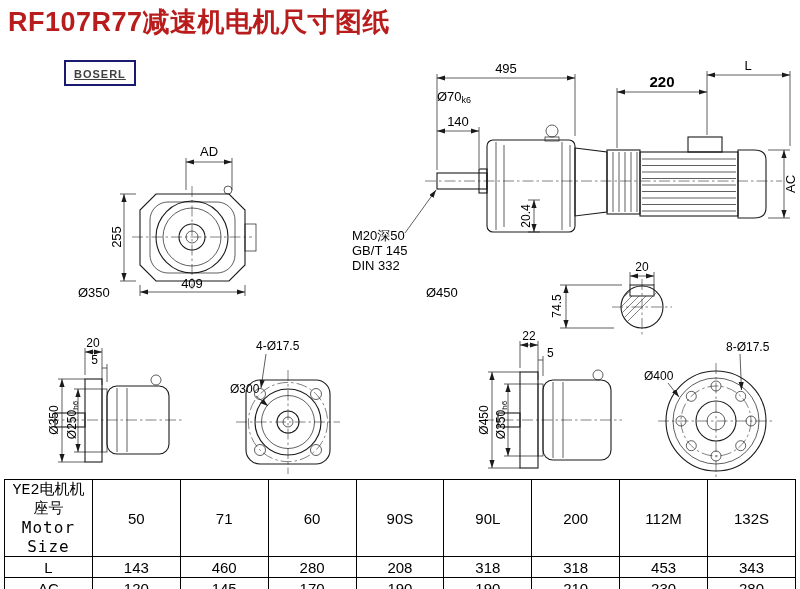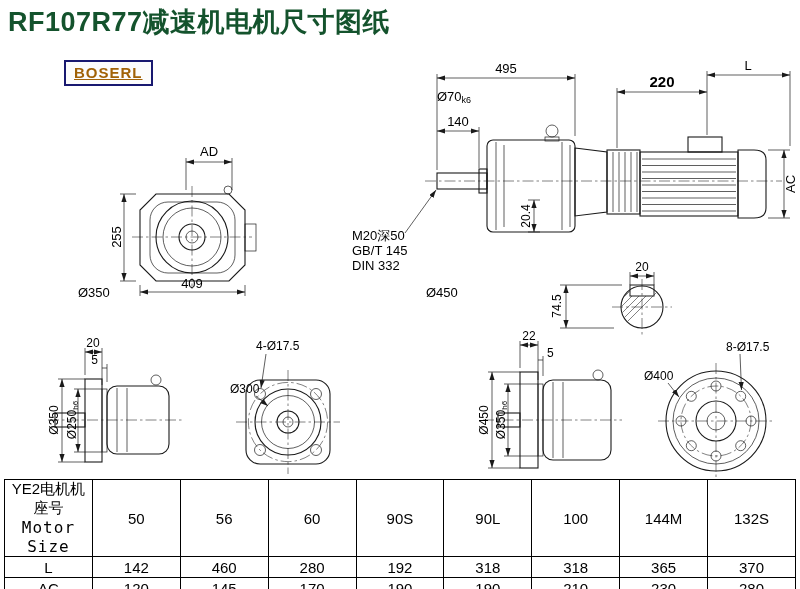--- a/index.html
+++ b/index.html
@@ -1,40 +1,40 @@
 <!DOCTYPE html>
 <html><head>
 <meta charset="utf-8">
 <style>
   * { margin:0; padding:0; box-sizing:border-box; }
   html,body { width:800px; height:589px; background:#ffffff; position:relative;
               font-family:"Liberation Sans", sans-serif; overflow:hidden; }
   .title { position:absolute; left:8px; top:4px; font-size:27px; font-weight:bold;
-           color:#14532d; letter-spacing:0.5px; white-space:nowrap; }
+           color:#b91c1c; letter-spacing:0.5px; white-space:nowrap; }
   .logo { position:absolute; left:64px; top:60px; border:2px solid #191970;
           padding:0 8px; height:26px; line-height:22px; background:#fcfcfc; }
-  .logo span { color:#a16207; font-weight:bold; font-size:15px;
+  .logo span { color:#404040; font-weight:bold; font-size:11px;
                text-decoration:underline; letter-spacing:1px; }
   svg.draw { position:absolute; left:0; top:0; }
   .ol  { fill:none; stroke:#1a1a1a; stroke-width:1.1; }
   .thin{ stroke-width:0.7; }
   .dim { fill:none; stroke:#1a1a1a; stroke-width:0.7; }
   .cl  { fill:none; stroke:#1a1a1a; stroke-width:0.55; stroke-dasharray:11 3 2.5 3; }
   .ht  { stroke:#1a1a1a; stroke-width:0.55; }
   .fw  { fill:#ffffff; stroke:#1a1a1a; stroke-width:1; }
   text.dt  { font-family:"Liberation Sans", sans-serif; font-size:13px; fill:#000; }
   text.sm  { font-size:12px; }
   text.dtb { font-weight:bold; font-size:15px; }
   .spec-table { position:absolute; left:4px; top:479px; width:792px;
                 border-collapse:collapse; table-layout:fixed; background:#fff; }
   .spec-table td { border:1px solid #000; text-align:center; vertical-align:middle;
                    font-size:15px; color:#000; padding:0; }
   .spec-table .hrow td { height:42px; }
   .spec-table .drow td { height:21px; }
-  .hcell-cn { font-size:15px; }
+  .hcell-cn { font-size:15px;font-family:Liberation Mono, monospace; }
   .hcell-en { font-family:"DejaVu Sans Mono", monospace; font-size:16px; letter-spacing:1px; }
 </style>
 </head>
 <body>
 
 <h1 class="title">RF107R77减速机电机尺寸图纸</h1>
 
 <div class="logo">
   <span>BOSERL</span>
 </div>
@@ -206,38 +206,38 @@
 </svg>
 
 <table class="spec-table">
   <tbody>
     <tr class="hrow">
       <td class="col0">
         <div class="hcell-cn">YE2电机机座号</div>
         <div class="hcell-en">Motor Size</div>
       </td>
       <td>50</td>
-      <td>56</td>
+      <td>71</td>
       <td>60</td>
       <td>90S</td>
       <td>90L</td>
-      <td>100</td>
-      <td>144M</td>
+      <td>200</td>
+      <td>112M</td>
       <td>132S</td>
     </tr>
     <tr class="drow">
       <td class="col0">L</td>
-      <td>142</td>
+      <td>143</td>
       <td>460</td>
       <td>280</td>
-      <td>192</td>
+      <td>208</td>
       <td>318</td>
       <td>318</td>
-      <td>365</td>
-      <td>370</td>
+      <td>453</td>
+      <td>343</td>
     </tr>
     <tr class="drow">
       <td class="col0">AC</td>
       <td>120</td>
       <td>145</td>
       <td>170</td>
       <td>190</td>
       <td>190</td>
       <td>210</td>
       <td>230</td>

